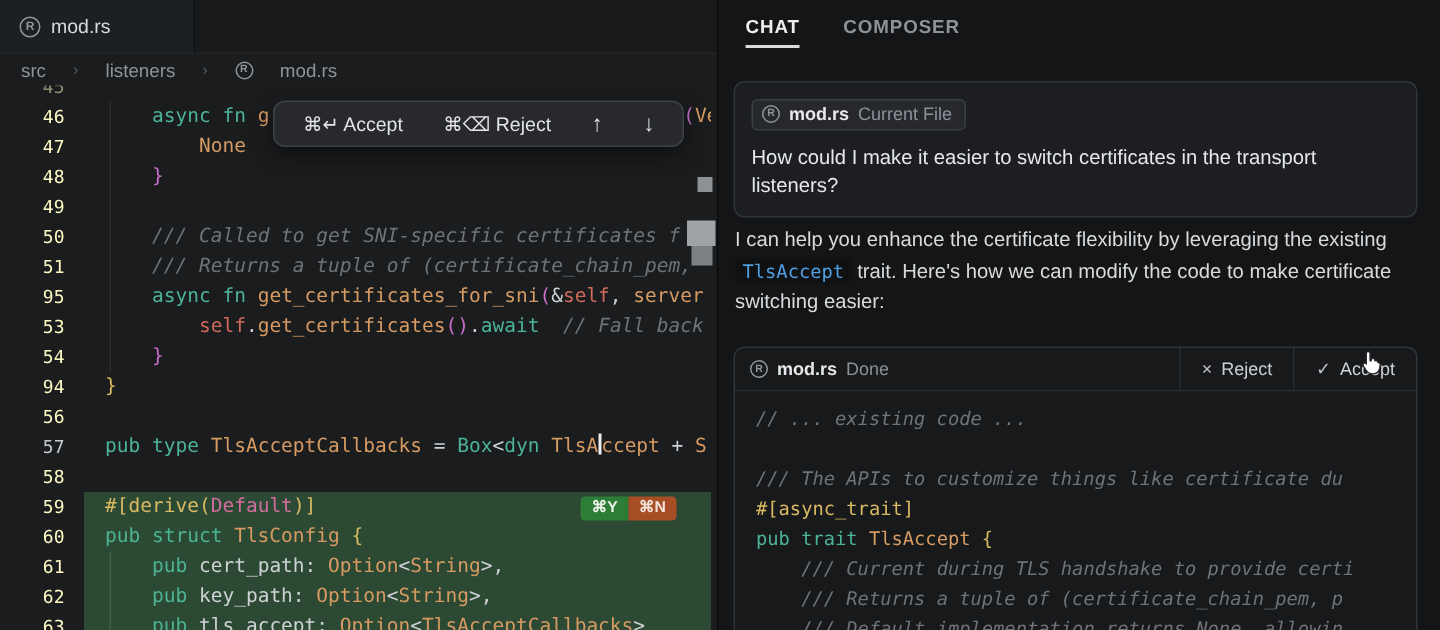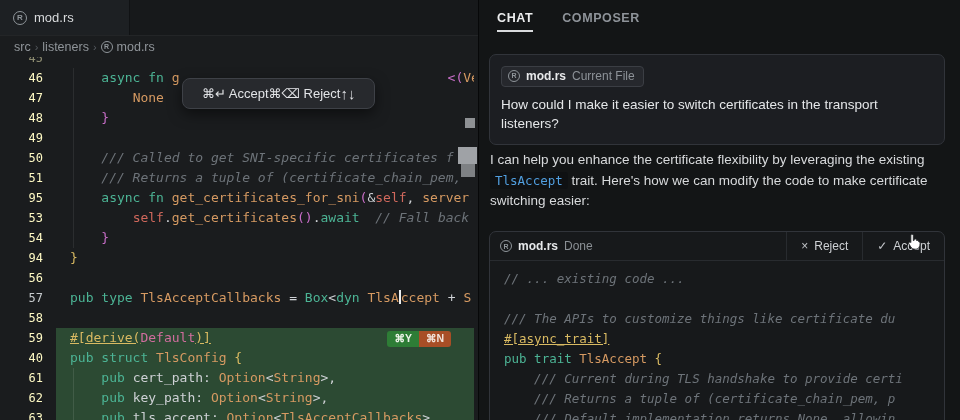--- a/index.html
+++ b/index.html
@@ -10,47 +10,47 @@
   #editor { position:absolute; left:0; top:0; width:479px; height:420px;
             background:#1a1c1e; border-right:1px solid #070809; overflow:hidden; }
   .tabbar { height:36px; background:#17191b; border-bottom:1px solid #232527; display:flex; }
   .tab { width:130px; background:#1d2023; display:flex; align-items:center; gap:7px;
          padding-left:13px; border-right:1px solid #101214; font-size:13px; color:#d8dadc; }
   .rust-icon { width:14px; height:14px; border:1.5px solid #8f959a; border-radius:50%;
                display:inline-flex; align-items:center; justify-content:center; flex:none;
                font-size:8px; font-weight:bold; color:#8f959a; line-height:1; }
   .rust-icon.sm { width:12px; height:12px; font-size:7px; }
   .breadcrumb { position:absolute; left:0; top:36px; width:479px; height:21px; z-index:3;
-                background:#1a1c1e; display:flex; align-items:center; gap:4px;
+                background:#1a1c1e; display:flex; align-items:center; gap:18px;
                 padding-left:14px; font-size:12.5px; color:#8f9499; }
   .crumb-sep { color:#565b60; font-size:11px; }
 
   #ed-lines { position:absolute; left:0; top:48px; width:479px; }
   .row { display:flex; height:20px; position:relative; }
   .row.faded { opacity:.5; }
   .gut { width:56px; flex:none; text-align:right; padding-right:13px;
          font:12px/20px "DejaVu Sans Mono", monospace; color:#fef9c3; }
   .gut.act { color:#c6cacd; }
   .src { flex:1; font:13px/20px "DejaVu Sans Mono", monospace; white-space:pre;
          overflow:hidden; padding-left:14px; margin-right:5px; }
   .row.green .src { background:#2c4a33; }
   .kw  { color:#4cb495; } .typ { color:#d69a62; } .pun { color:#ced1d5; }
   .cmt { color:#6d7379; font-style:italic; }
   .br1 { color:#d9ba62; } .br2 { color:#c96ec9; }
-  .attr{ color:#d9ba62;text-decoration:underline; } .pnk { color:#d16d9e; } .slf { color:#d0685c; }
+  .attr{ color:#d9ba62; } .pnk { color:#d16d9e; } .slf { color:#d0685c; }
   .gap { display:inline-block; width:268px; }
   .caret { display:inline-block; width:2px; height:14px; background:#eceef0;
            vertical-align:-2px; }
 
   .iguide { position:absolute; width:1px; background:rgba(255,255,255,.08); z-index:2; }
   #guide1 { left:73px; top:68px;  height:180px; }
   #guide2 { left:73px; top:368px; height:52px; background:rgba(255,255,255,.10); }
 
-  #popup { position:absolute; left:182px; top:78px; height:31px; z-index:6;
-           display:flex; align-items:center; padding:0 19px;
+  #popup { position:absolute; left:182px; top:67px; height:31px; z-index:6;
+           display:flex; align-items:center; gap:27px; padding:0 19px;
            background:#27292d; border:1px solid #3e4147; border-radius:8px;
            box-shadow:0 5px 14px rgba(0,0,0,.5); font-size:13px; color:#e2e4e7; }
   .popup-arrow { font-size:15px; color:#dcdee1; }
 
   #diff-badges { position:absolute; right:27px; top:331px; display:flex; z-index:4; }
   .badge { font-size:10.5px; font-weight:bold; padding:1px 7px 2px; line-height:1.2; }
   .badge.y { background:#2e7d36; color:#eef3ea; border-radius:3px 0 0 3px; }
   .badge.n { background:#a84e26; color:#f2e3da; border-radius:0 3px 3px 0; }
 
   .smark { position:absolute; z-index:5; }
@@ -170,21 +170,21 @@
       </div>
       <div class="row">
         <span class="gut">58</span>
         <span class="src"></span>
       </div>
       <div class="row green">
         <span class="gut">59</span>
         <span class="src"><span class="attr">#[derive(</span><span class="pnk">Default</span><span class="attr">)]</span></span>
       </div>
       <div class="row green">
-        <span class="gut">40</span>
+        <span class="gut">60</span>
         <span class="src"><span class="kw">pub struct </span><span class="typ">TlsConfig</span><span class="br1"> {</span></span>
       </div>
       <div class="row green">
         <span class="gut">61</span>
         <span class="src"><span>    </span><span class="kw">pub </span><span class="pun">cert_path: </span><span class="typ">Option</span><span class="pun">&lt;</span><span class="typ">String</span><span class="pun">&gt;,</span></span>
       </div>
       <div class="row green">
         <span class="gut">62</span>
         <span class="src"><span>    </span><span class="kw">pub </span><span class="pun">key_path: </span><span class="typ">Option</span><span class="pun">&lt;</span><span class="typ">String</span><span class="pun">&gt;,</span></span>
       </div>

